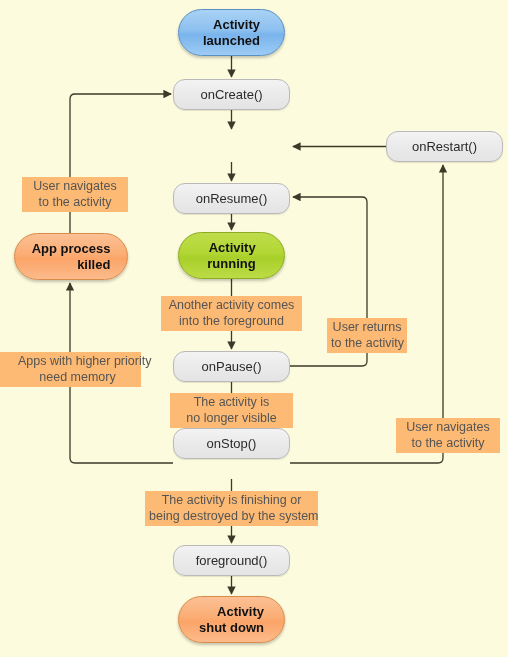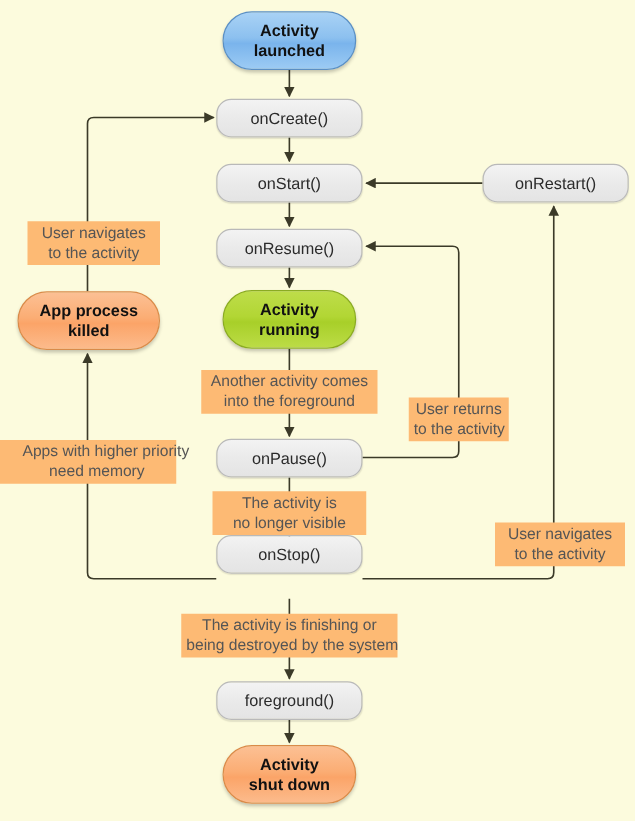--- a/index.html
+++ b/index.html
@@ -53,20 +53,21 @@
 
   
   .pill {
     width: 107px;
     height: 47px;
     border-radius: 24px;
     font-size: 13px;
     font-weight: bold;
     color: #111;
     box-shadow: 0 2px 3px rgba(0,0,0,0.22);
+    text-align: right;
   }
   .pill-blue {
     border: 1px solid #5a8fc4;
     background: linear-gradient(to bottom, #a9d2f5 0%, #8cc0ef 45%, #7ab4ec 55%, #9ccbf4 100%);
   }
   .pill-green {
     border: 1px solid #8aab22;
     background: linear-gradient(to bottom, #bedd4a 0%, #b2d634 45%, #a8cf29 55%, #bcdc46 100%);
   }
   .pill-orange {
@@ -131,23 +132,20 @@
 
   <div class="node pill pill-blue" style="left:178px; top:9px;">
     <span style="white-space:pre;">Activity
 launched</span>
   </div>
 
   <div class="node callback" style="left:173px; top:79px;">
     <span>onCreate()</span>
   </div>
 
-  <div class="node callback" style="left:173px; top:131px;">
-    <span>onStart()</span>
-  </div>
 
   <div class="node callback" style="left:173px; top:183px;">
     <span>onResume()</span>
   </div>
 
   <div class="node callback" style="left:386px; top:131px;">
     <span>onRestart()</span>
   </div>
 
   <div class="node pill pill-green" style="left:178px; top:232px;">

